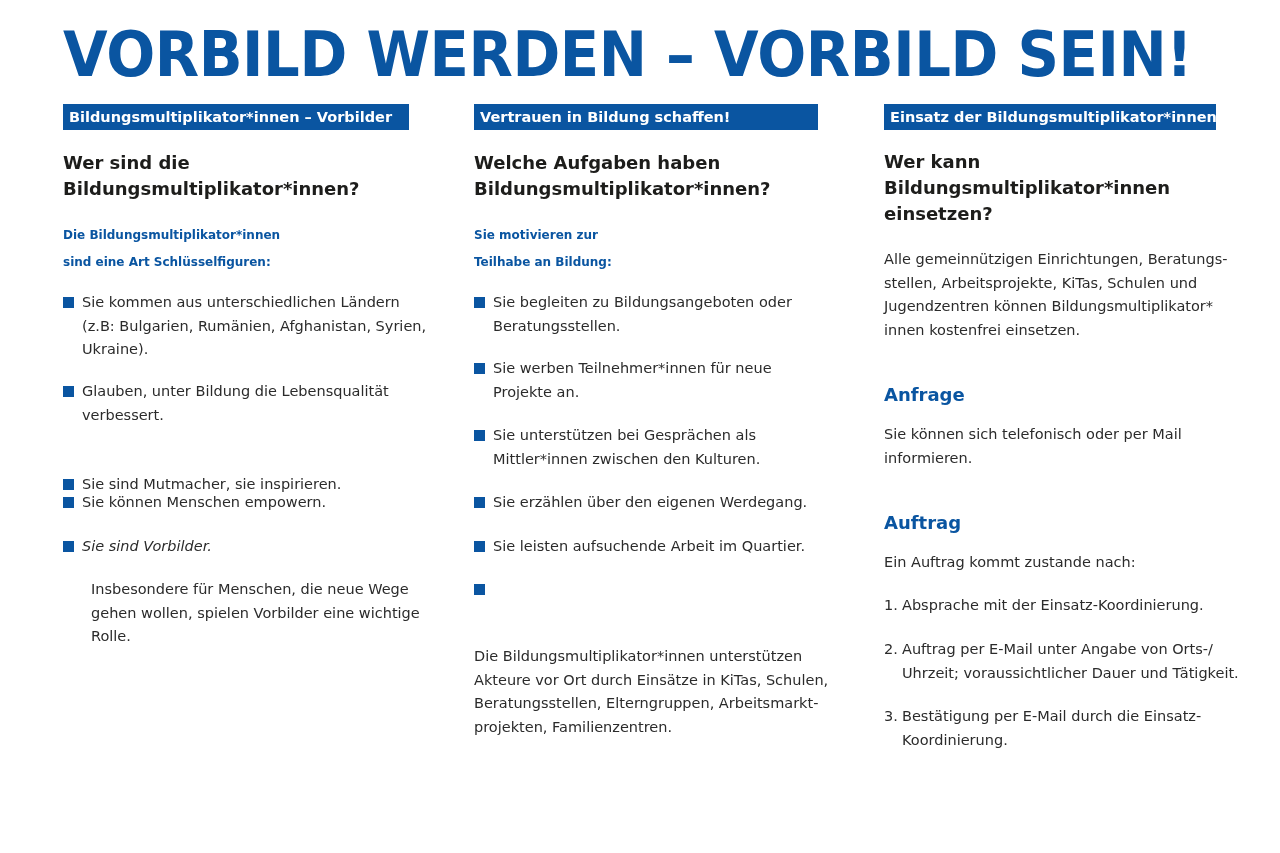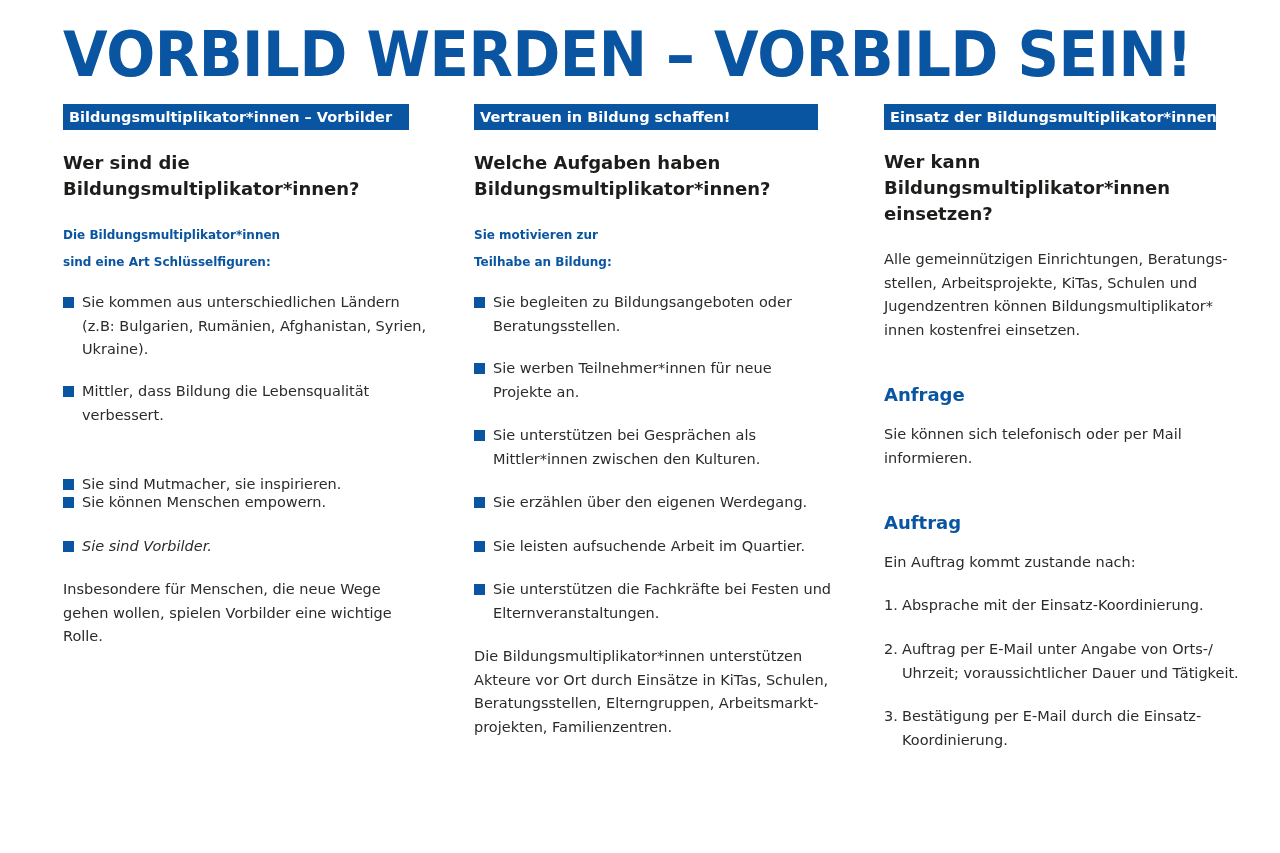--- a/index.html
+++ b/index.html
@@ -49,36 +49,36 @@
   <h3 class="sub w" style="top:118px;">Die Bildungsmultiplikator*innen
 sind eine Art Schlüsselfiguren:</h3>
   <div class="bl" style="top:187px;">
     <span class="sq"></span>
     <span class="w">Sie kommen aus unterschiedlichen Ländern
 (z.B: Bulgarien, Rumänien, Afghanistan, Syrien,
 Ukraine).</span>
   </div>
   <div class="bl" style="top:276px;">
     <span class="sq"></span>
-    <span class="w">Mittler, dass Bildung die Lebensqualität
+    <span class="w">Glauben, unter Bildung die Lebensqualität
 verbessert.</span>
   </div>
   <div class="bl" style="top:343px;margin-top:26px;">
     <span class="sq"></span>
     <span class="w">Sie sind Mutmacher, sie inspirieren.</span>
   </div>
   <div class="bl" style="top:387px;">
     <span class="sq"></span>
     <span class="w">Sie können Menschen empowern.</span>
   </div>
   <div class="bl" style="top:431px;font-style:italic;">
     <span class="sq"></span>
     <span class="w">Sie sind Vorbilder.</span>
   </div>
-  <p class="txt w" style="top:474px;">Insbesondere für Menschen, die neue Wege
+  <p class="txt w" style="top:474px;margin-left:28px;">Insbesondere für Menschen, die neue Wege
 gehen wollen, spielen Vorbilder eine wichtige
 Rolle.</p>
 </section>
 
 <section class="col c2">
   <div class="tag">Vertrauen in Bildung schaffen!</div>
   <h2 class="q w" style="top:46px;">Welche Aufgaben haben
 Bildungsmultiplikator*innen?</h2>
   <h3 class="sub w" style="top:118px;">Sie motivieren zur
 Teilhabe an Bildung:</h3>
@@ -100,22 +100,20 @@
   <div class="bl" style="top:387px;">
     <span class="sq"></span>
     <span class="w">Sie erzählen über den eigenen Werdegang.</span>
   </div>
   <div class="bl" style="top:431px;">
     <span class="sq"></span>
     <span class="w">Sie leisten aufsuchende Arbeit im Quartier.</span>
   </div>
   <div class="bl" style="top:474px;">
     <span class="sq"></span>
-    <span class="w">Sie unterstützen die Fachkräfte bei Festen und
-Elternveranstaltungen.</span>
   </div>
   <p class="txt w" style="top:541px;">Die Bildungsmultiplikator*innen unterstützen
 Akteure vor Ort durch Einsätze in KiTas, Schulen,
 Beratungsstellen, Elterngruppen, Arbeitsmarkt-
 projekten, Familienzentren.</p>
 </section>
 
 <section class="col c3">
   <div class="tag">Einsatz der Bildungsmultiplikator*innen</div>
   <h2 class="q w" style="top:45px;">Wer kann

